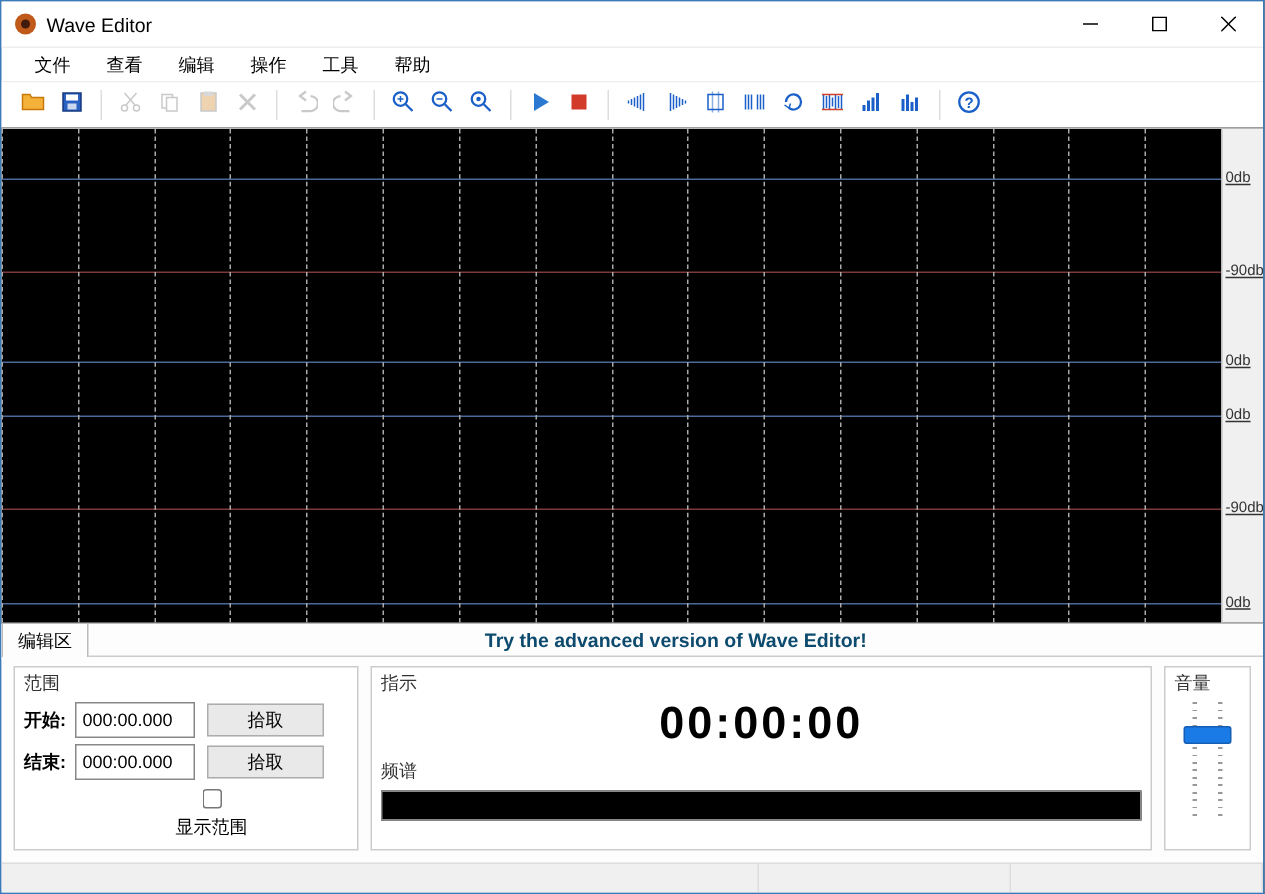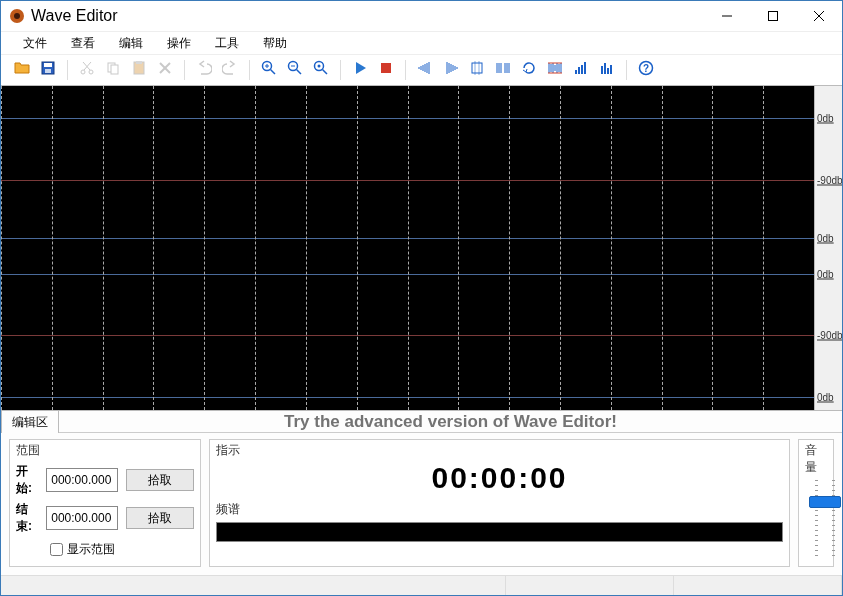--- a/index.html
+++ b/index.html
@@ -1,21 +1,21 @@
 <!DOCTYPE html>
 <html><head>
 <meta charset="utf-8">
 <style>
 * { box-sizing: border-box; margin: 0; padding: 0; font-family: "Segoe UI", Tahoma, sans-serif; }
 body { width: 843px; height: 596px; background: #fff; border: 1px solid #3a7ab8; overflow: hidden; display: flex; flex-direction: column; }
 
 
 .titlebar { height: 30px; display: flex; align-items: center; padding-left: 8px; background: #fff; }
 .titlebar .app-icon { width: 16px; height: 16px; margin-right: 6px; }
-.titlebar .title { font-size: 16px; flex: 1; }
+.titlebar .title { font-size: 13px; flex: 1; }
 .winbtn { width: 46px; height: 30px; display: flex; align-items: center; justify-content: center; }
 .winbtn svg { width: 10px; height: 10px; }
 
 
 .menubar { height: 24px; display: flex; align-items: center; padding-left: 10px; gap: 0; font-size: 12px; border-top: 1px solid #eee; border-bottom: 1px solid #eee; }
 .menu-item { padding: 4px 12px; }
 
 
 .toolbar { height: 30px; display: flex; align-items: center; padding-left: 10px; background: #fff; gap: 4px;}
 .tbtn { width: 22px; height: 22px; display: flex; align-items: center; justify-content: center; border-radius: 2px; }
@@ -28,34 +28,34 @@
 .wf-scale { position: absolute; top: 0; right: 0; bottom: 0; width: 28px; background: #f0f0f0; border-left: 1px solid #bbb; font-size: 10px; color: #333; }
 .wf-scale span { position: absolute; left: 2px; transform: translateY(-50%); text-decoration: underline; }
 .hline { position: absolute; left: 0; right: 0; height: 1px; }
 .hline.blue { background: #4a6a9a; }
 .hline.red { background: #7a3a3a; }
 .vline { position: absolute; top: 0; bottom: 0; width: 0; border-left: 1px dashed #aaa; }
 
 
 .promo { height: 22px; display: flex; align-items: center; font-size: 12px; border-bottom: 1px solid #ccc; background: #fdfdfd; }
 .promo .tab { padding: 3px 10px; border: 1px solid #bbb; border-bottom: 1px solid #fdfdfd; background: #fdfdfd; margin-bottom: -1px; }
-.promo .link { flex: 1; text-align: center; color: #737373; font-weight: bold; font-size: 17px; }
+.promo .link { flex: 1; text-align: center; color: #0c4a6e; font-weight: bold; font-size: 13px; }
 
 
 .bottom { display: flex; gap: 8px; padding: 6px 8px 8px 8px; background: #fdfdfd; }
 .group { border: 1px solid #ccc; background: #fff; font-size: 12px; padding: 2px 6px 6px 6px; position: relative;}
 .group .legend { font-size: 12px; color: #333; margin-bottom: 2px;}
-.g-range { width: 192px; }
+.g-range { width: 230px; }
 .g-indicator { flex: 1; }
-.g-volume { width: 36px; }
+.g-volume { width: 58px; }
 .row { display: flex; align-items: center; gap: 4px; margin-top: 4px; }
 .row label { width: 30px; font-weight: bold;}
 .txt { width: 80px; height: 22px; border: 1px solid #888; font-size: 12px; padding: 11px 4px; display:flex;align-items:center; background:#fff;}
 .btn { width: 78px; height: 22px; border: 1px solid #adadad; background: #e9e9e9; font-size: 12px; display:flex;align-items:center;justify-content:center; margin-left: 4px;}
-.chk { display:flex; align-items:center; gap:4px; margin-top:6px; margin-left: 34px;}
+.chk { display:flex; align-items:center; gap:4px; margin-top:6px; margin-left: 34px; flex-direction: column;}
 .chk input {width:13px;height:13px;border:1px solid #888;}
 .time { font-size: 30px; font-weight: bold; text-align: center; letter-spacing: 2px; }
 .spectrum { height: 20px; background: #000; margin-top: 4px; border: 1px solid #888; }
 .vol-slider { position: relative; width: 40px; height: 80px; margin: 4px auto 0;}
 .vol-track { position:absolute; left:10px; right:10px; top:0; bottom:0; display:flex; justify-content:space-between;}
 .vol-rail { width:3px; height:100%; background: repeating-linear-gradient(to bottom,#999 0,#999 1px,transparent 1px,transparent 5px); }
 .vol-thumb { position:absolute; left:4px; right:4px; top:16px; height:12px; background:#1a7ae6; border:1px solid #155fb3; border-radius:2px;}
 
 .status { height: 20px; background:#f0f0f0; border-top:1px solid #ddd; display:flex;}
 .status .cell{border-right:1px solid #ddd; height:100%;}

